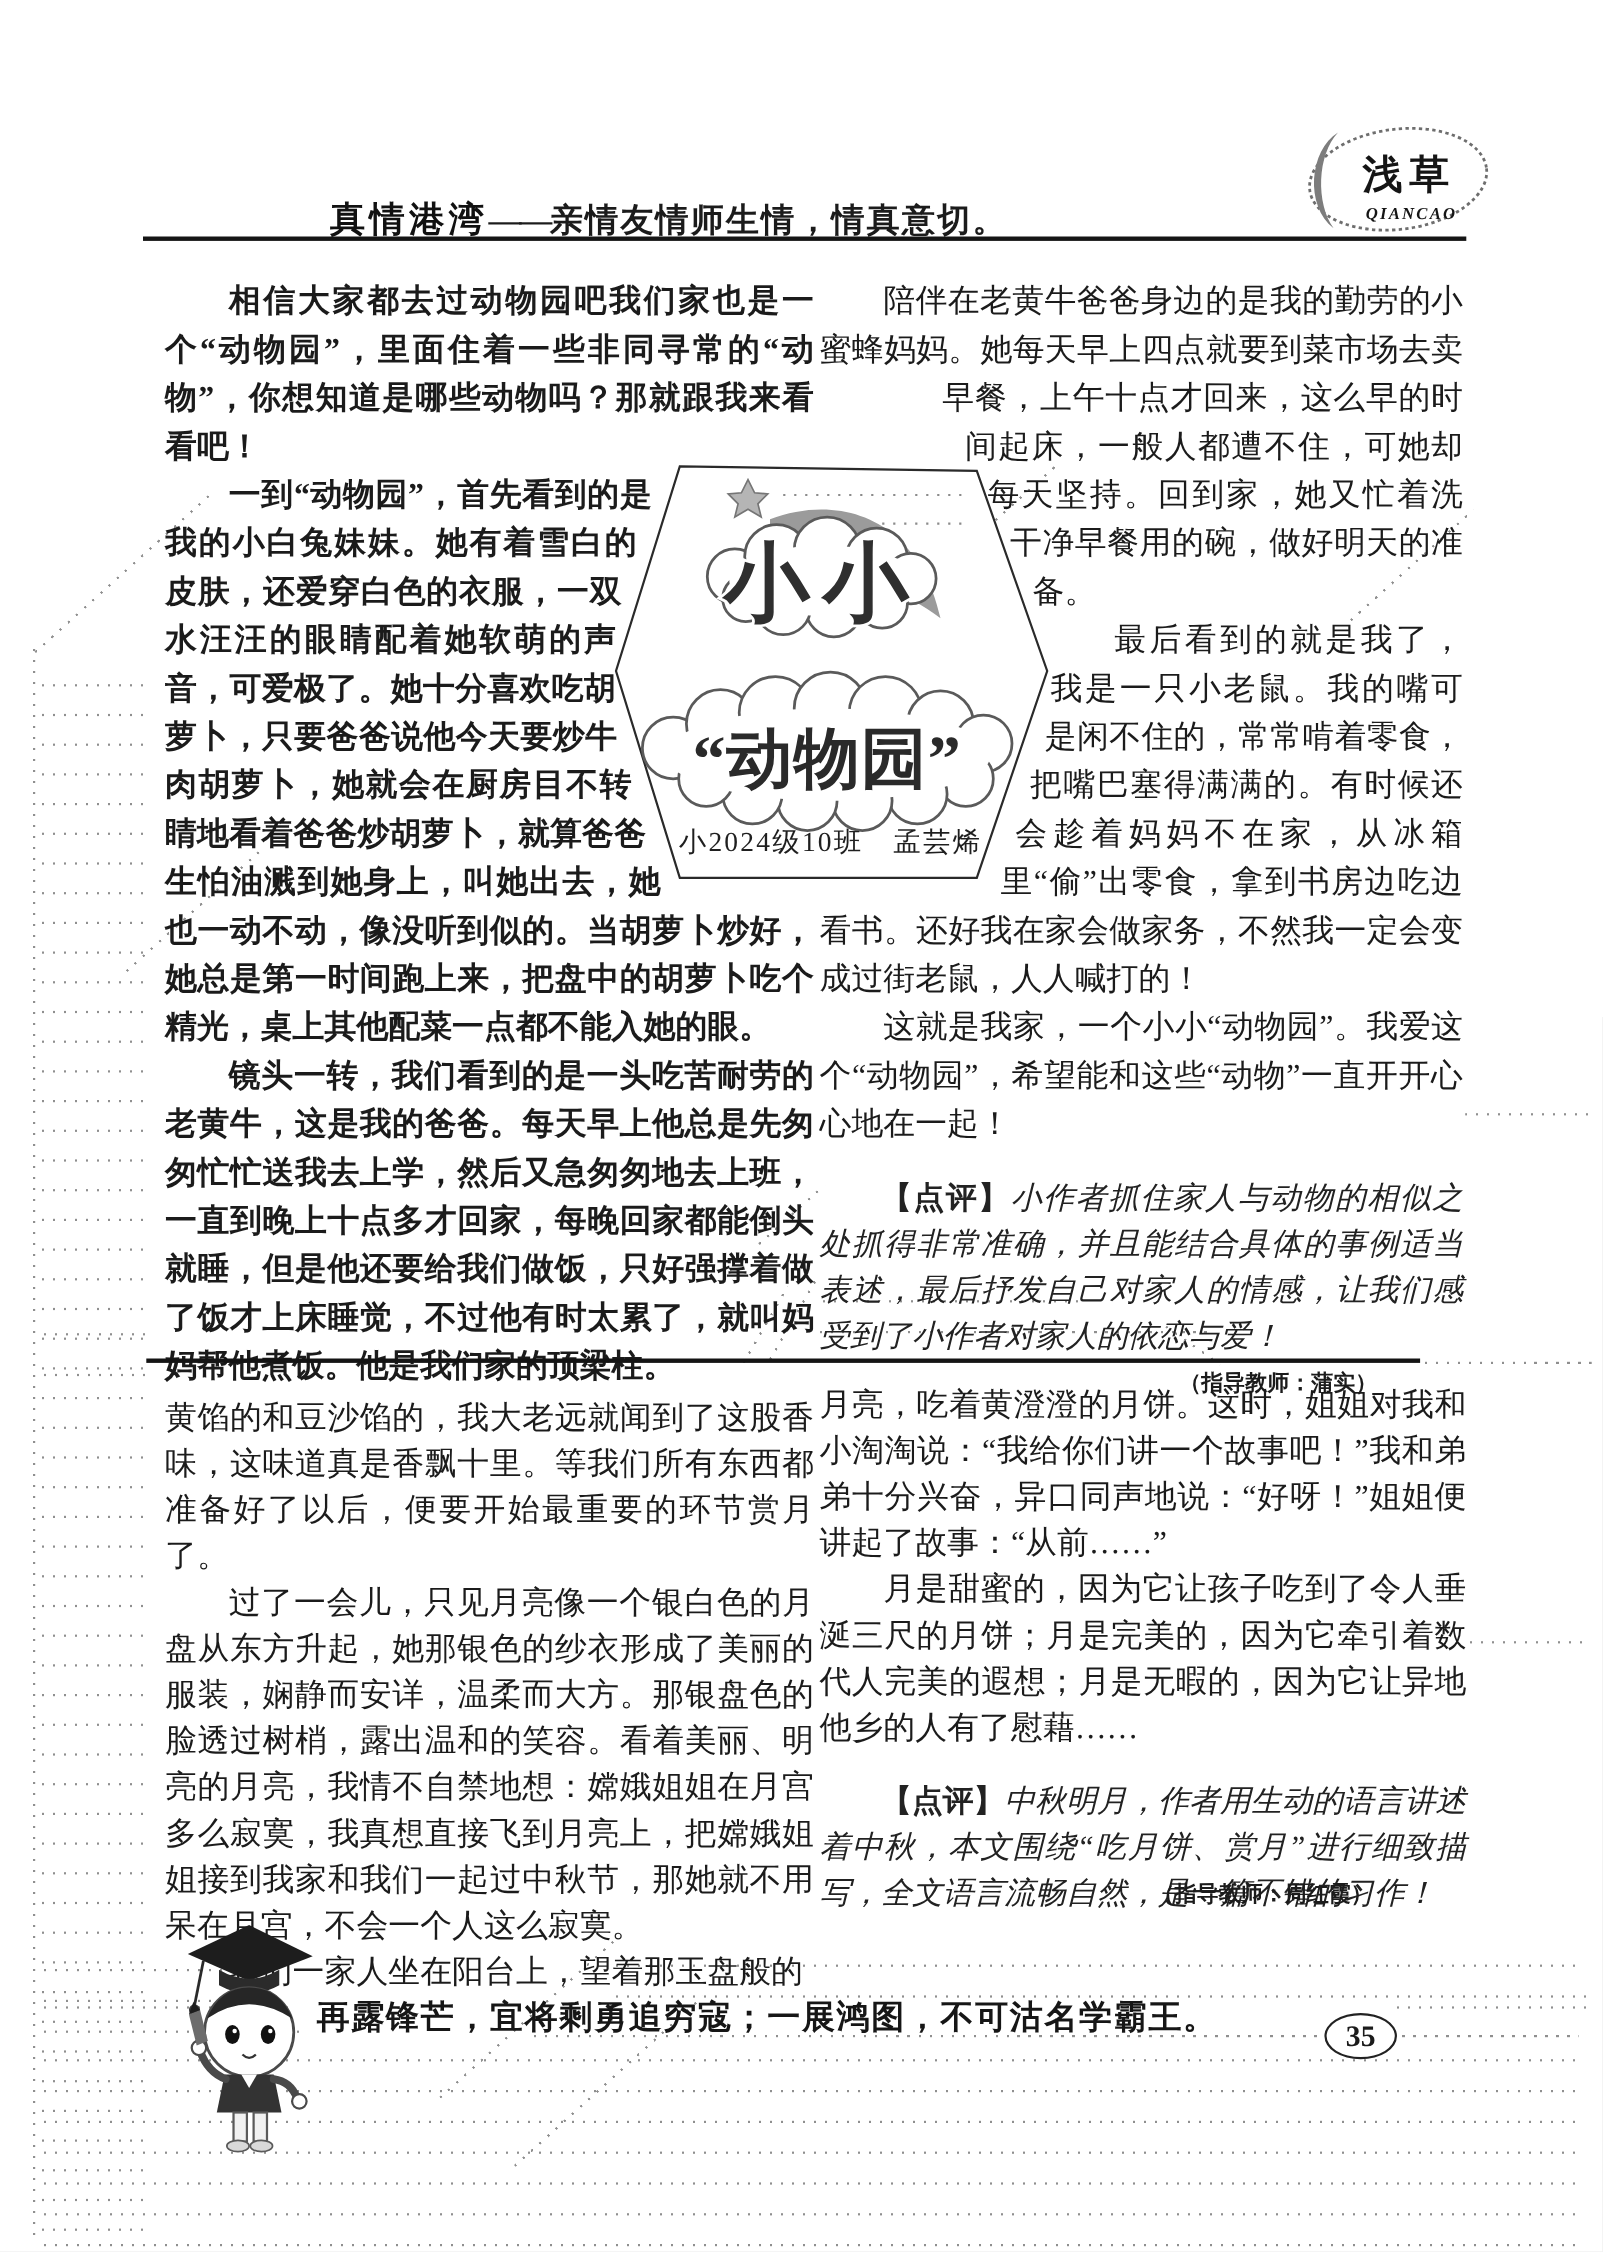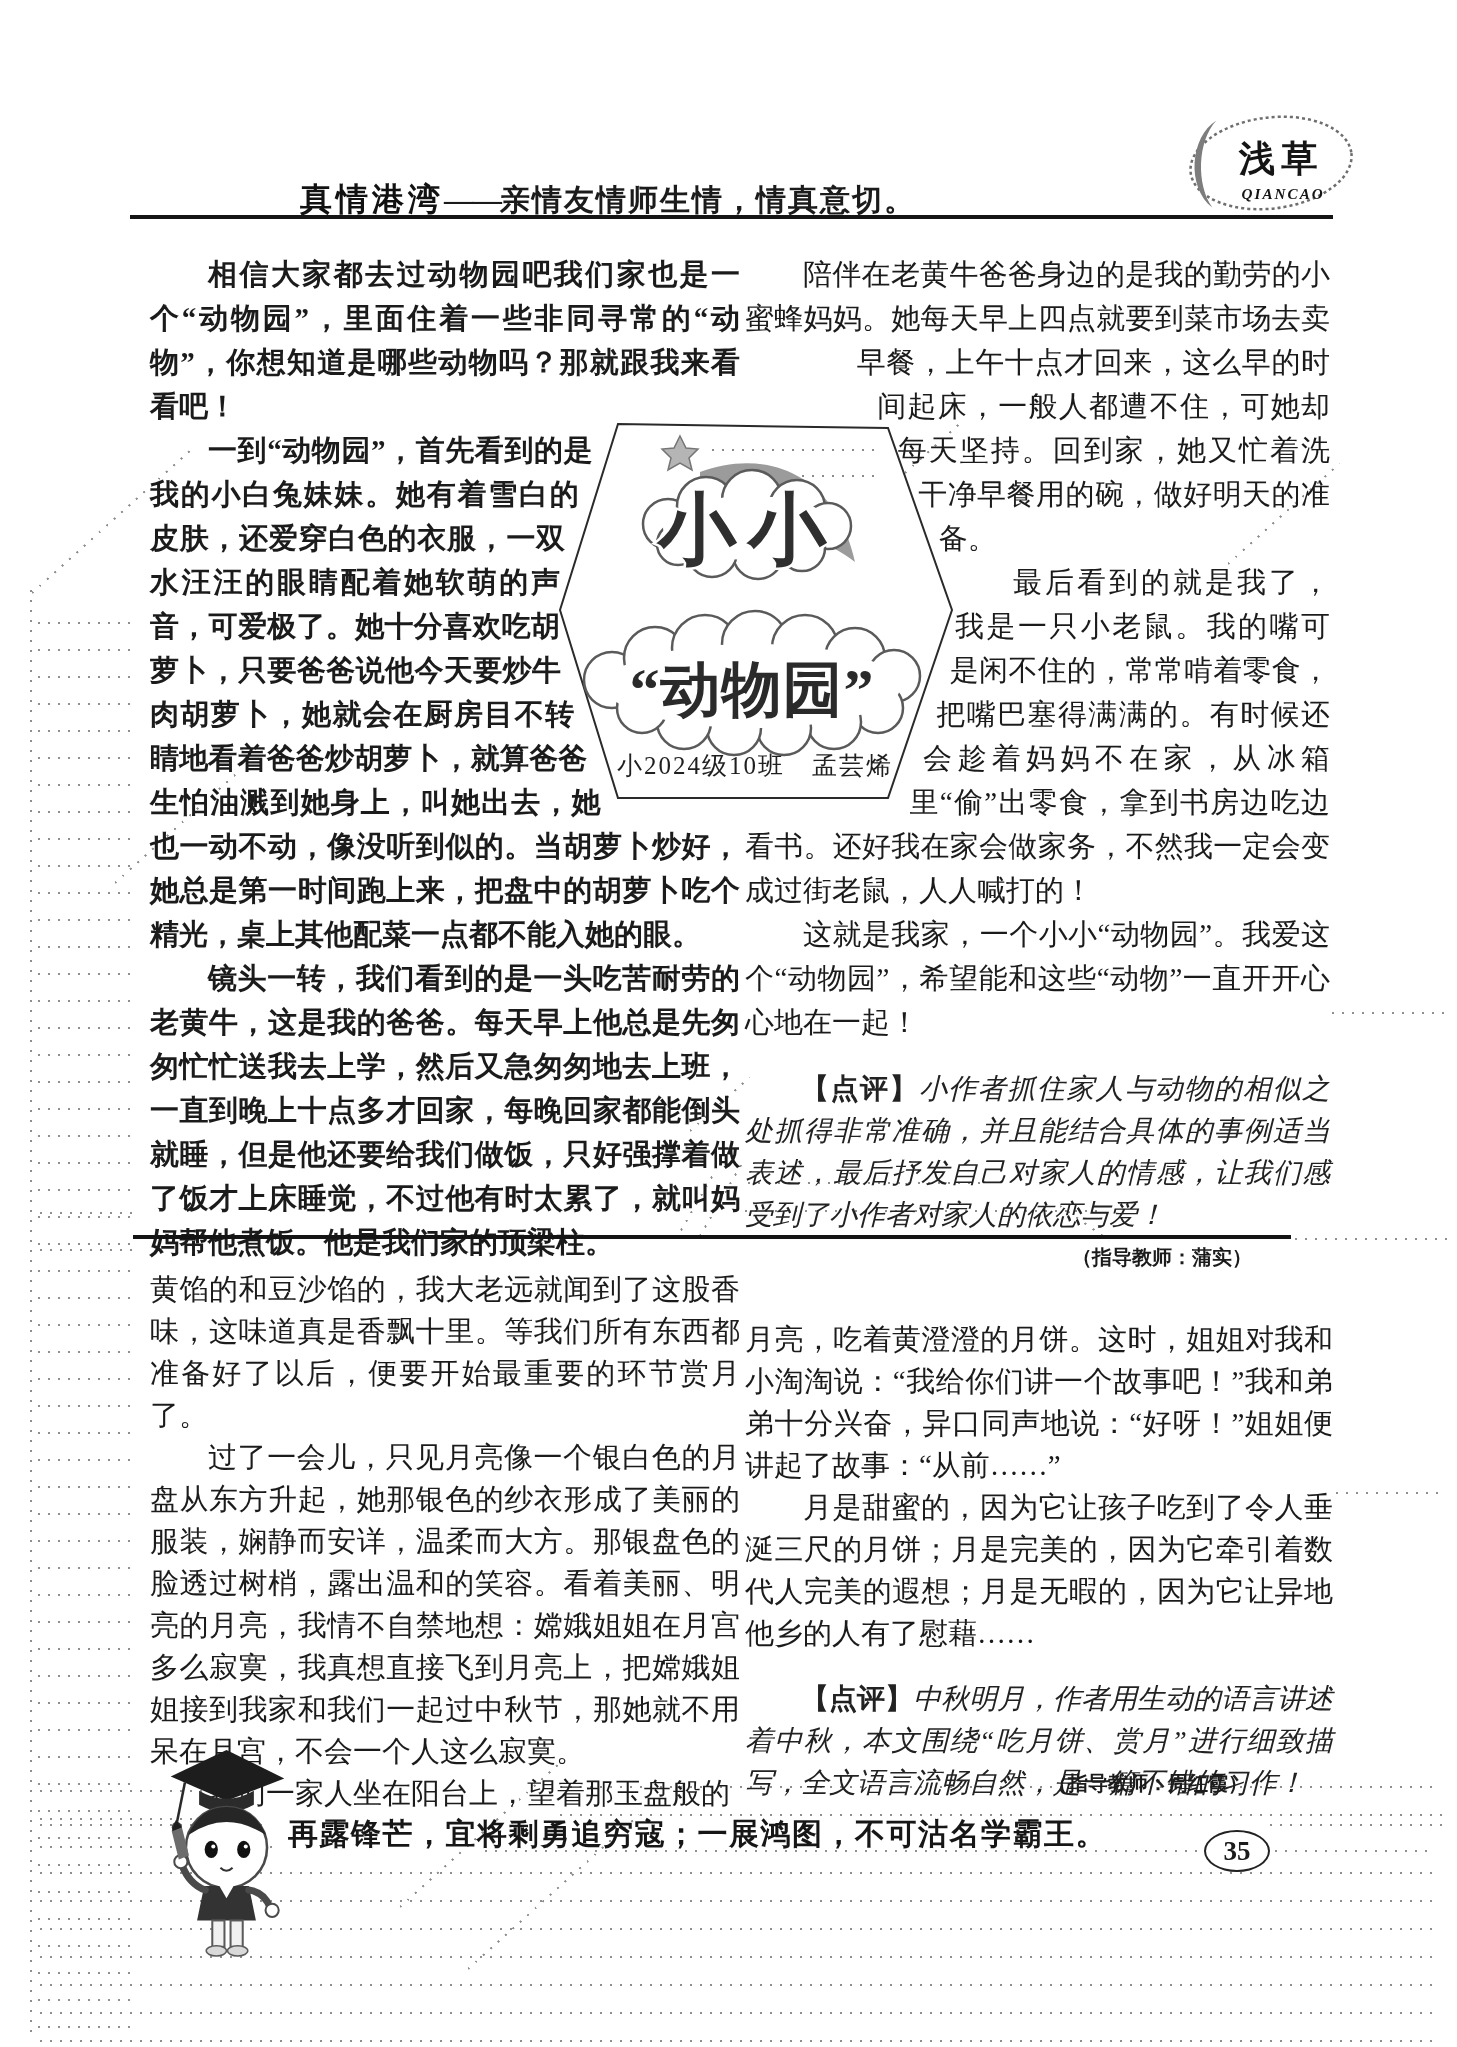--- a/index.html
+++ b/index.html
@@ -21,21 +21,21 @@
   .hdr-sub{font-size:30px;font-weight:bold;letter-spacing:2px;}
   .hdr-rule{position:absolute;left:130px;top:215px;width:1203px;height:4px;background:#151515;z-index:3;}
   .logo{position:absolute;left:1182px;top:110px;width:172px;height:112px;z-index:3;}
   
   .col{position:absolute;z-index:2;text-align:justify;}
   .e1{font-size:29px;line-height:44px;}
   .e2{font-size:29px;line-height:42px;}
   .col-l1{left:150px;top:252px;width:590px;height:990px;font-weight:bold;}
   .col-r1{left:745px;top:252px;width:585px;height:990px;}
   .col-l2{left:150px;top:1268px;width:590px;height:580px;}
-  .col-r2{left:745px;top:1318px;width:588px;height:600px;}
+  .col-r2{left:745px;top:1256px;width:588px;height:600px;}
   .para{margin:0;}
   .indent{text-indent:2em;}
   .spacer-l{float:right;width:180px;height:562px;
             shape-outside:polygon(58px 172px,180px 172px,180px 558px,60px 558px,0px 358px);
             shape-margin:10px;}
   .spacer-r{float:left;width:210px;height:560px;
             shape-outside:polygon(0px 122px,96px 122px,206px 358px,145px 558px,0px 558px);
             shape-margin:10px;}
   .comment{margin:24px 0 0 0;font-style:italic;font-size:28px;line-height:42px;text-indent:2em;color:#222;}
   .cmt-label{font-style:normal;font-family:"Liberation Sans","DejaVu Sans",sans-serif;font-weight:bold;}

